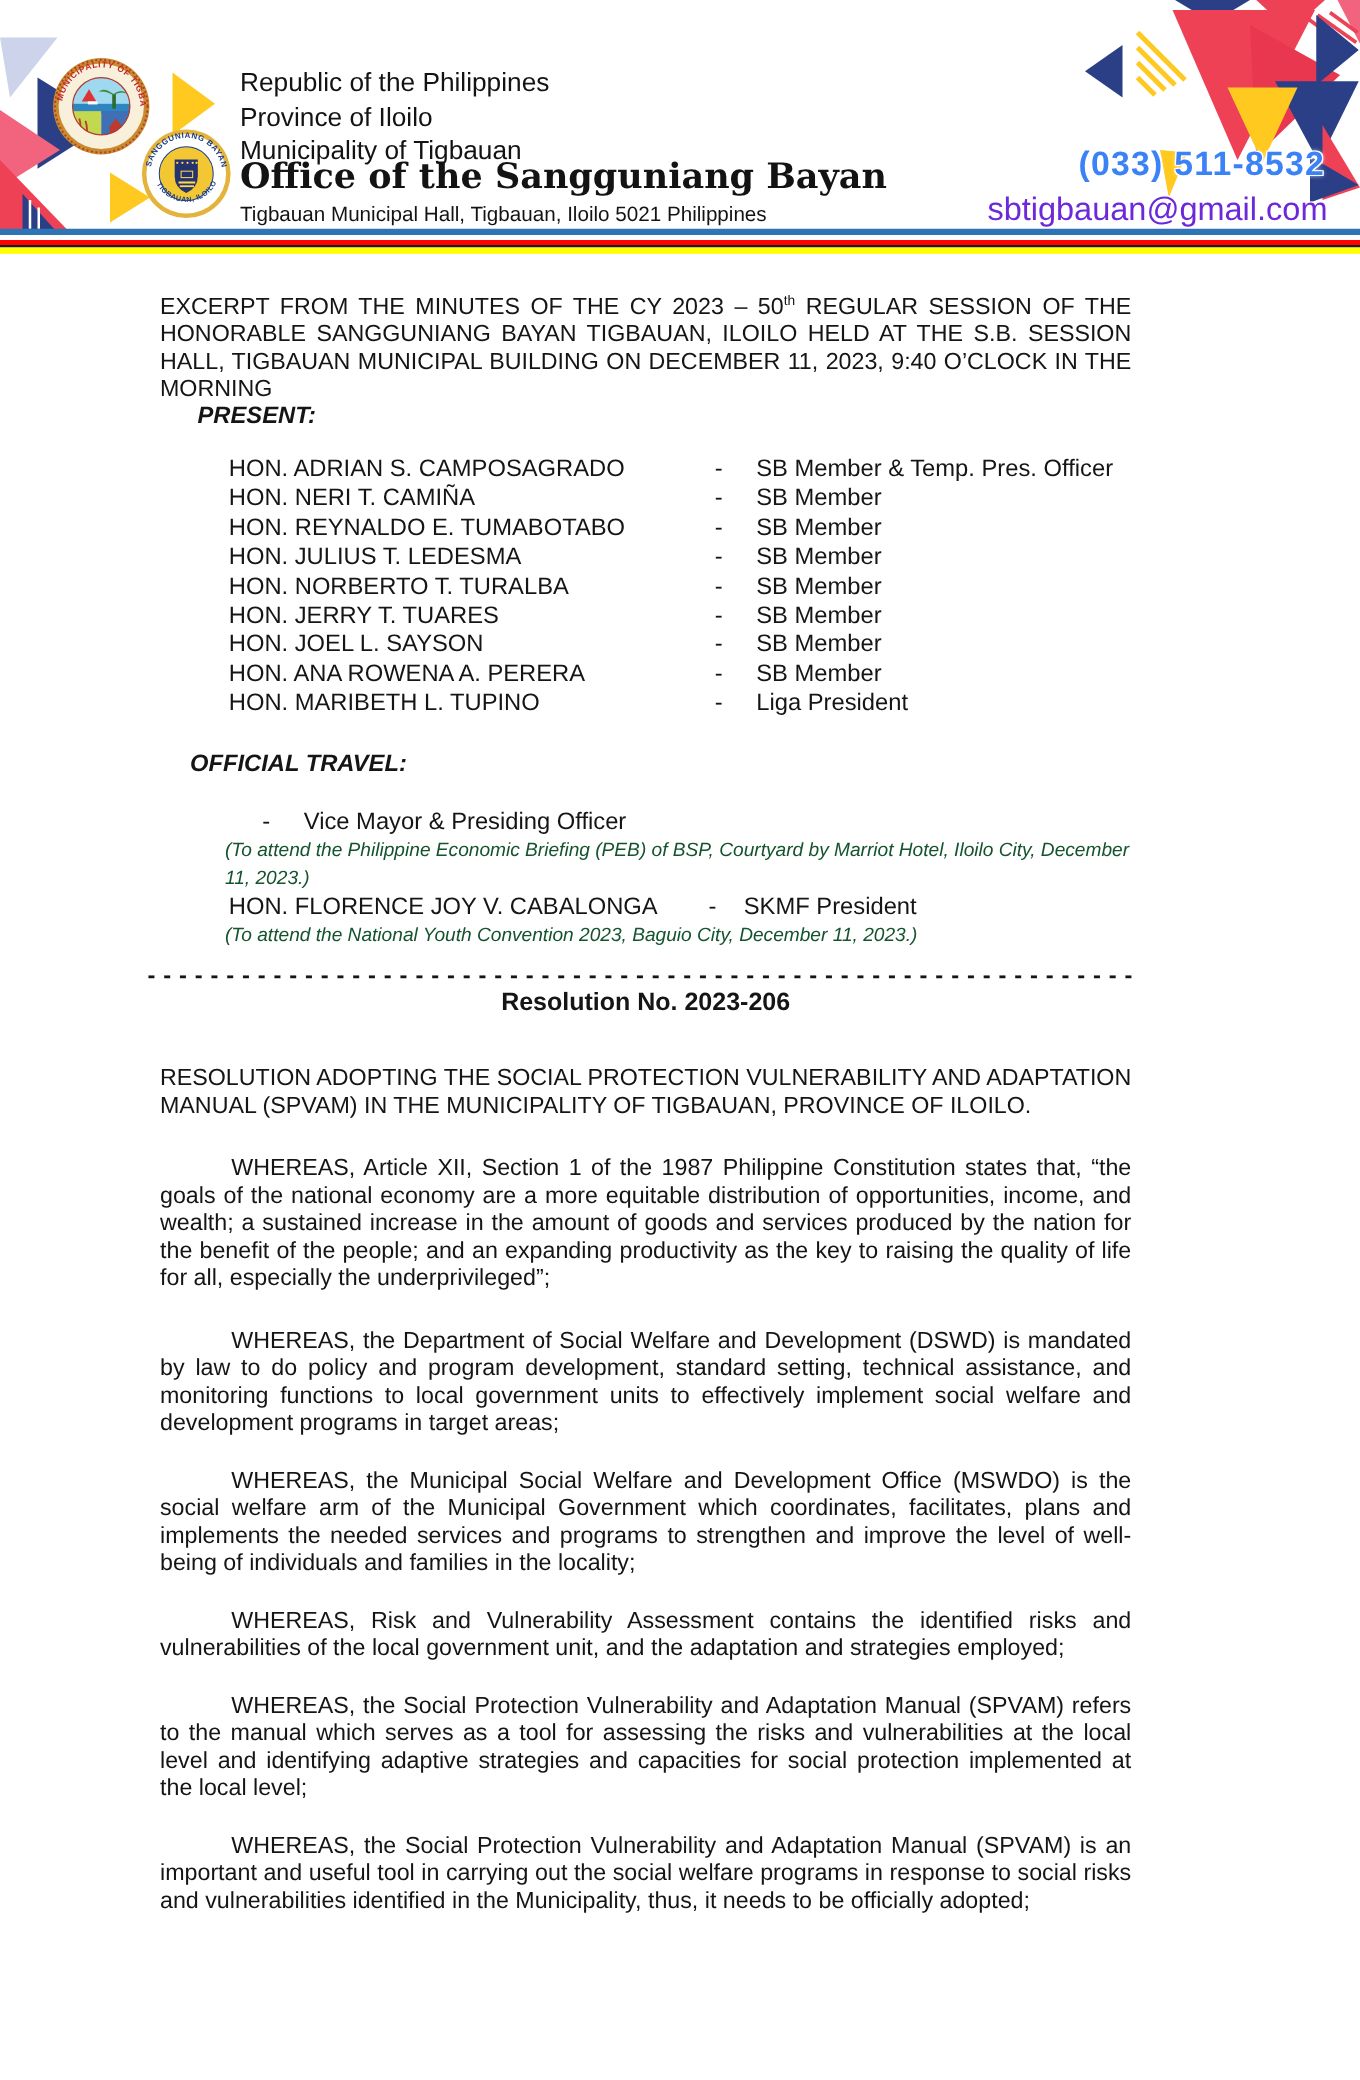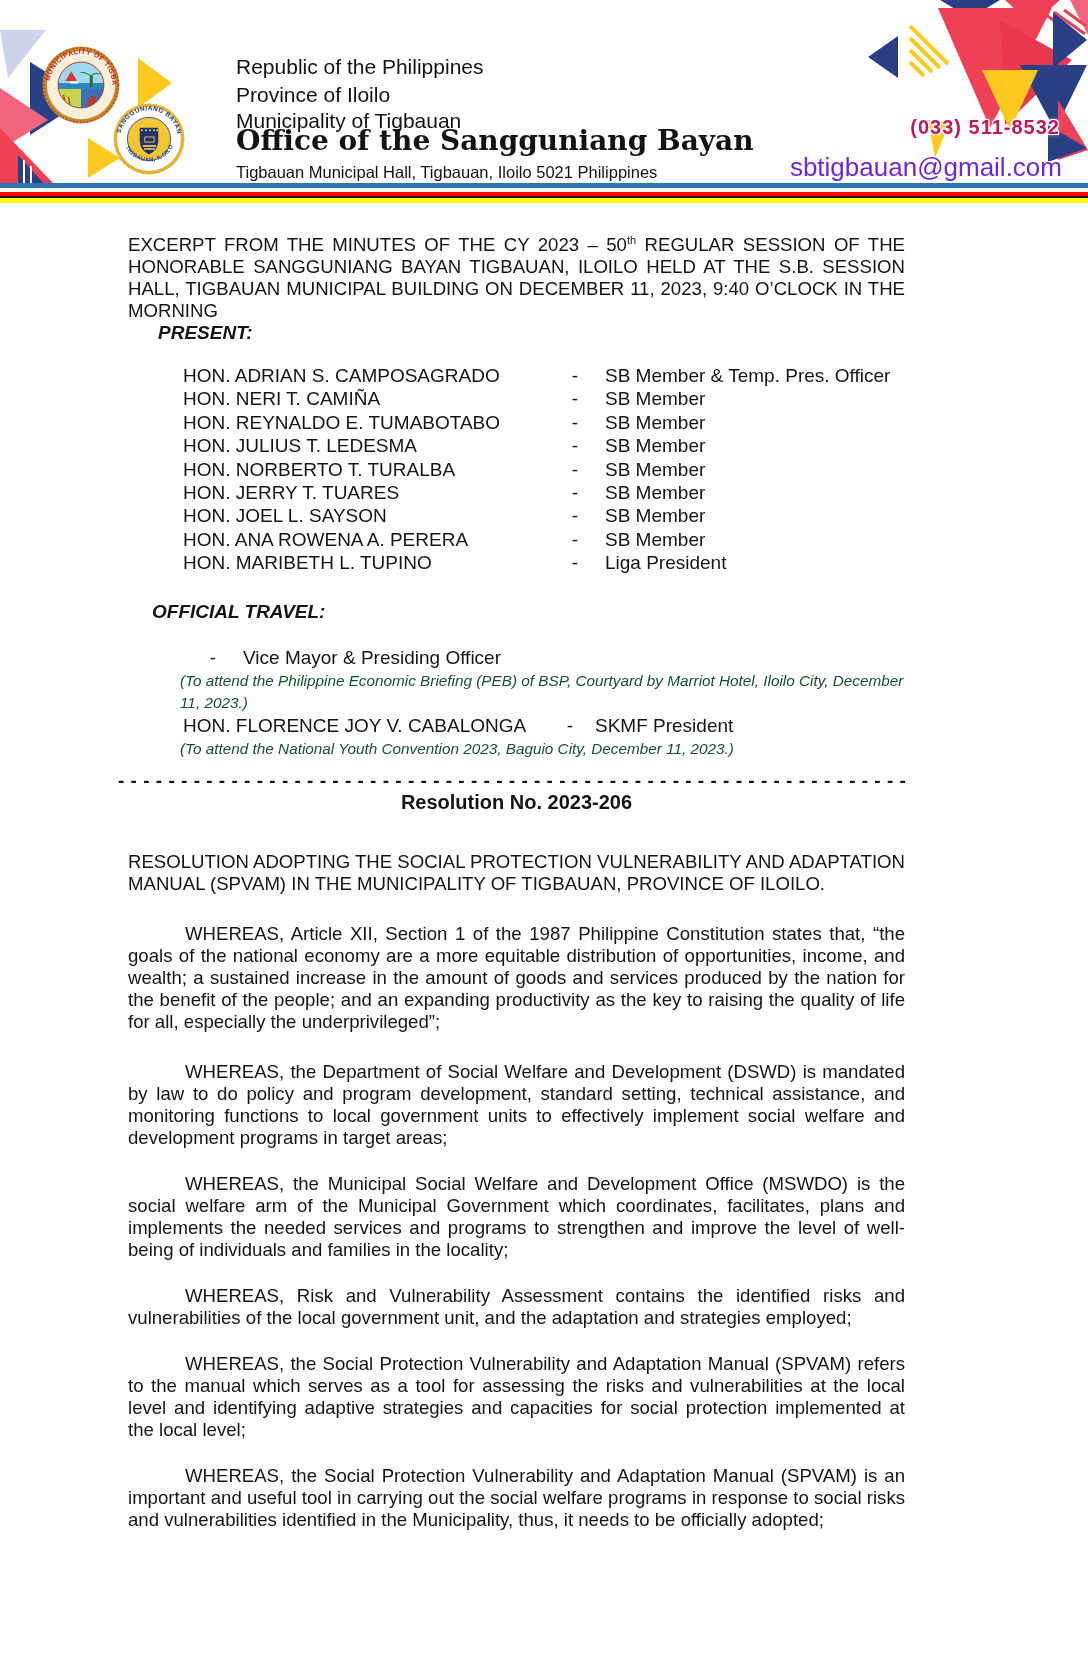--- a/index.html
+++ b/index.html
@@ -8,32 +8,32 @@
     position:relative; width:1088px; height:1664px; background:#ffffff;
     margin:0 auto; overflow:hidden; color:#111;
   }
   
   .decor { position:absolute; pointer-events:none; }
   .decor-left { left:0; top:20px; }
   .decor-right { right:0; top:0; }
   .seal { position:absolute; }
   .seal-1 { left:42px; top:46px; width:78px; height:78px; }
   .seal-2 { left:113px; top:103px; width:72px; height:72px; }
-  .hdr-text { position:absolute; left:192px; color:#131313;margin-left:44px; }
+  .hdr-text { position:absolute; left:192px; color:#131313; }
   .hdr-line1 { top:55px;  font-size:21px; }
   .hdr-line2 { top:83px;  font-size:21px; }
   .hdr-line3 { top:109px; font-size:21px; }
   .hdr-office {
     top:124px; font-family:"DejaVu Serif", serif; font-weight:700;
     font-size:28px; letter-spacing:0px;
   }
   .hdr-address { top:163px; font-size:16.5px; }
   .hdr-phone {
-    position:absolute; right:28px; top:116px; font-size:20px; font-weight:600;
-    color:#be185d; letter-spacing:1px;
+    position:absolute; right:28px; top:116px; font-size:27px; font-weight:600;
+    color:#3b82f6; letter-spacing:1px;
     text-shadow:-1px -1px 0 #fff, 1px -1px 0 #fff, -1px 1px 0 #fff, 1px 1px 0 #fff, 0 0 4px #fff;
   }
   .hdr-email {
     position:absolute; right:26px; top:152px; font-size:26px; color:#6d28d9;
     text-decoration:none;
     text-shadow:-1px -1px 0 #fff, 1px -1px 0 #fff, -1px 1px 0 #fff, 1px 1px 0 #fff;
   }
   .rule { position:absolute; left:0; width:1088px; }
   .rule-blue   { top:183px; height:5px;  background:#2e75b6; }
   .rule-red    { top:192px; height:4px;  background:#fe0000; }

